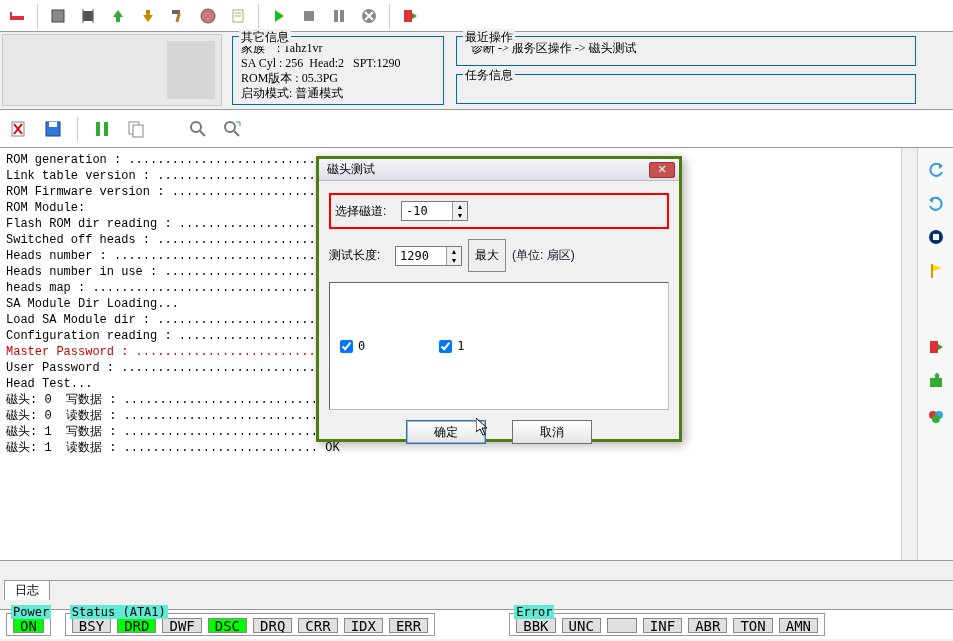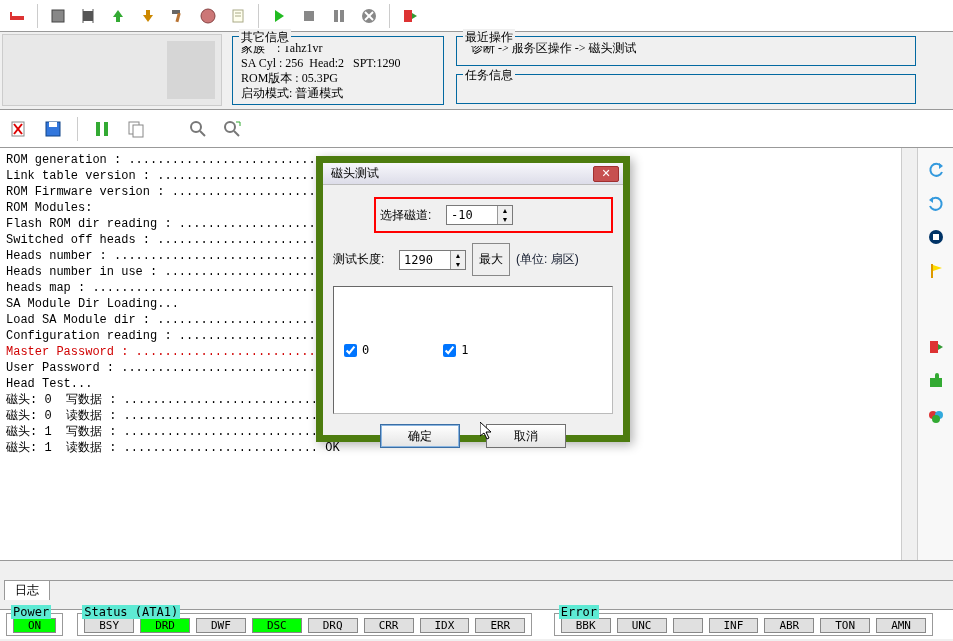--- a/index.html
+++ b/index.html
@@ -152,36 +152,36 @@
     top: -9px;
     left: 4px;
     background: #5eead4;
     padding: 0 2px;
   }
   .chip {
     min-width: 30px;
     height: 15px;
     line-height: 14px;
     text-align: center;
-    font-size: 11px;
+    font-size: 14px;
     border: 1px solid #888;
     background: #e0e0e0;
-    padding: 0 14px;
+    padding: 0 6px;
   }
   .chip.on { background: #00ff00; }
   .chip.on2 { background: #00ff00; }
 
   
   .dialog-overlay {
     position: absolute;
     left: 316px;
     top: 156px;
-    width: 314px;
+    width: 366px;
     height: 286px;
-    border: 7px solid #4d7c0f;
+    border: 3px solid #4d7c0f;
     background: #f0f0f0;
     box-shadow: 3px 3px 10px rgba(0,0,0,0.3);
   }
   .dlg-title {
     height: 22px;
     background: linear-gradient(#f7f7fb, #dddde9);
     border-bottom: 1px solid #bbb;
     display: flex;
     align-items: center;
     padding: 0 4px 0 8px;
@@ -207,21 +207,20 @@
   .dlg-row {
     display: flex;
     align-items: center;
     margin-bottom: 10px;
     font-size: 12px;
     gap: 6px;
   }
   .dlg-row.highlight {
     border: 2px solid #ff0000;
     padding: 6px 4px;
-    margin-left: 41px;
   }
   .dlg-label { width: 60px; }
   .spinner {
     display: flex;
     align-items: stretch;
     border: 1px solid #7a7a7a;
     height: 20px;
   }
   .spinner input {
     border: none;
@@ -433,21 +432,21 @@
       </svg>
     </div>
 </div>
 
 <div class="workspace">
   <div class="log-pane" id="log-pane">
       <div class="log-line">ROM generation : ................................</div>
       <div class="log-line">Link table version : ...........................</div>
       <div class="log-line">ROM Firmware version : .........................</div>
       <div class="log-line"></div>
-      <div class="log-line">ROM Modules:</div>
+      <div class="log-line">ROM Module:</div>
       <div class="log-line">Flash ROM dir reading : ........................</div>
       <div class="log-line">Switched off heads : ...........................</div>
       <div class="log-line">Heads number : .................................</div>
       <div class="log-line">Heads number in use : ..........................</div>
       <div class="log-line">heads map : ....................................</div>
       <div class="log-line"></div>
       <div class="log-line">SA Module Dir Loading...</div>
       <div class="log-line">Load SA Module dir : ...........................</div>
       <div class="log-line">Configuration reading : ........................</div>
       <div class="log-line red">Master Password : ..............................</div>

